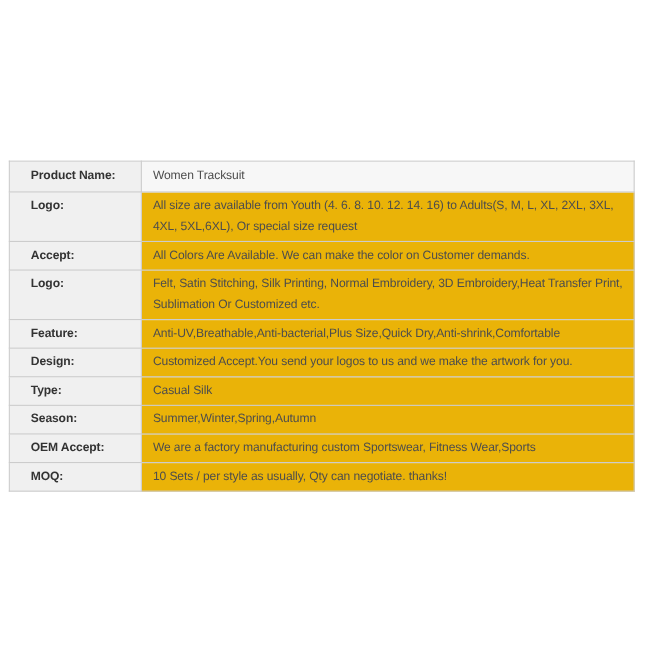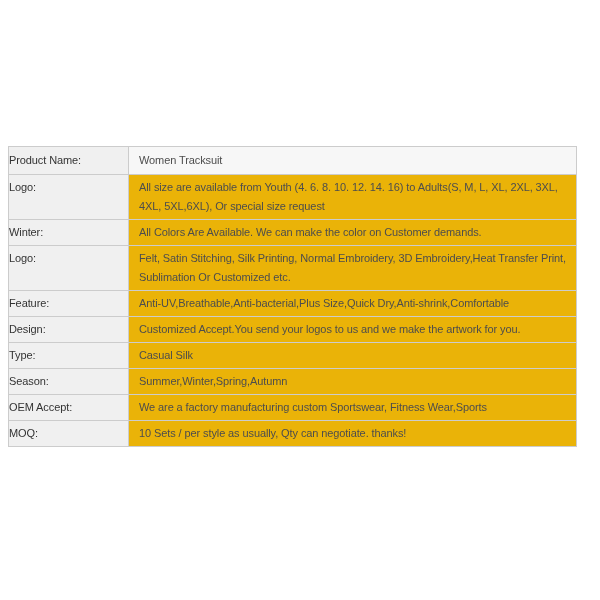--- a/index.html
+++ b/index.html
@@ -37,22 +37,22 @@
   table.spec-table th,
   table.spec-table td {
     border: 1px solid var(--border-color);
     vertical-align: top;
     text-align: left;
   }
   table.spec-table th {
     width: 120px;
     background: var(--label-bg);
     color: var(--label-text);
-    font-weight: normal;
-    padding: 3px 8px 3px 0;
+    font-weight: bold;
+    padding: 3px 8px 3px 19px;
   }
   table.spec-table td {
     color: var(--value-text);
     padding: 3px 8px 3px 10px;
     background: #eab308;
   }
   table.spec-table tr:first-child td {
     background: var(--first-row-value-bg);
   }
   table.spec-table tr:first-child th,
@@ -71,21 +71,21 @@
     <th class="spec-label">Product Name:</th>
     <td class="spec-value">Women Tracksuit</td>
   </tr>
 
   <tr class="spec-row">
     <th class="spec-label">Logo:</th>
     <td class="spec-value">All size are available from Youth (4. 6. 8. 10. 12. 14. 16) to Adults(S, M, L, XL, 2XL, 3XL, 4XL, 5XL,6XL), Or special size request</td>
   </tr>
 
   <tr class="spec-row">
-    <th class="spec-label">Winter:</th>
+    <th class="spec-label">Accept:</th>
     <td class="spec-value">All Colors Are Available. We can make the color on Customer demands.</td>
   </tr>
 
   <tr class="spec-row">
     <th class="spec-label">Logo:</th>
     <td class="spec-value">Felt, Satin Stitching, Silk Printing, Normal Embroidery, 3D Embroidery,Heat Transfer Print, Sublimation Or Customized etc.</td>
   </tr>
 
   <tr class="spec-row">
     <th class="spec-label">Feature:</th>

